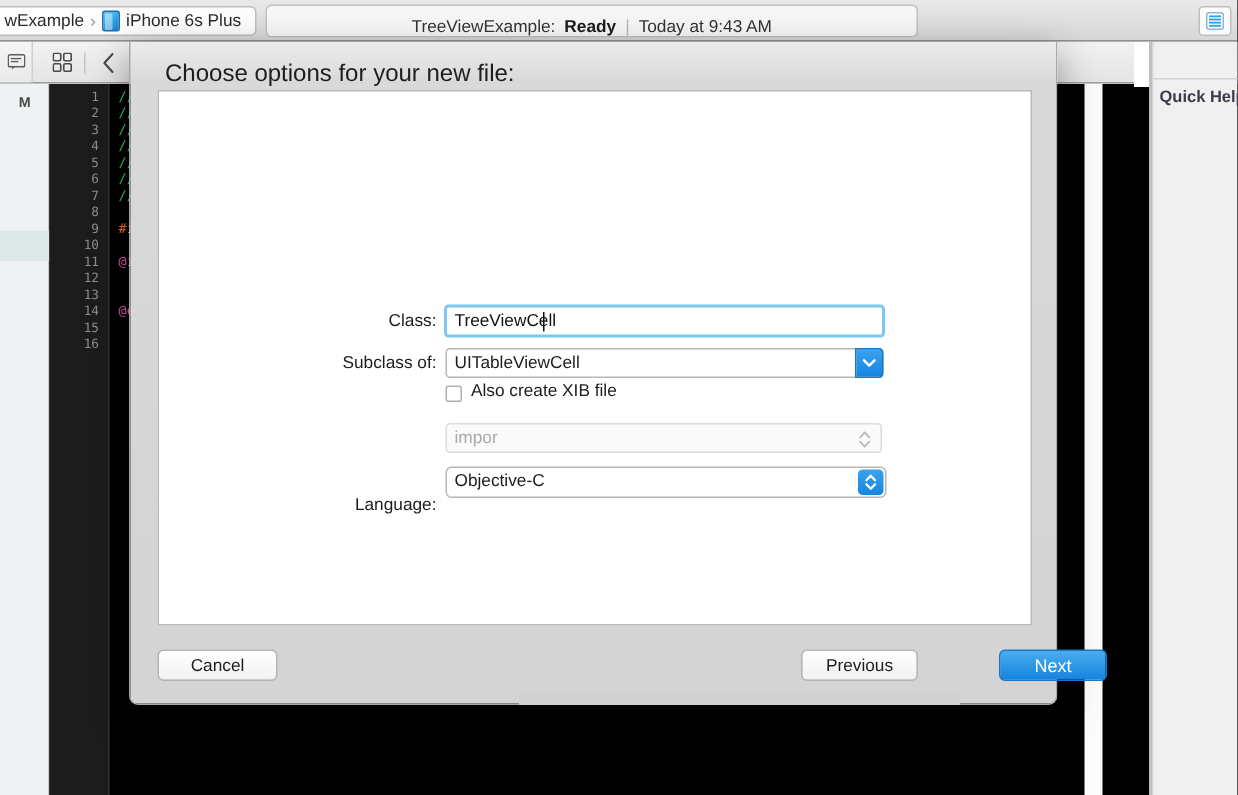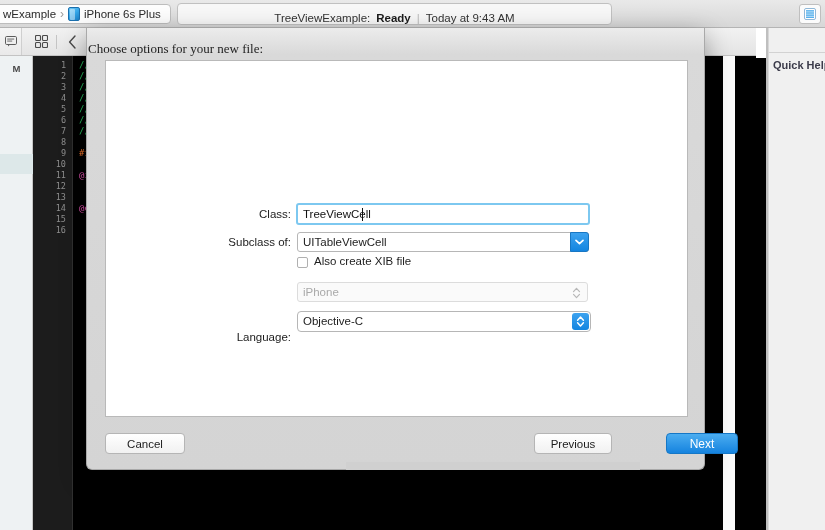--- a/index.html
+++ b/index.html
@@ -139,22 +139,22 @@
 
   
   .sheet {
     position: absolute; left: 86px; top: 28px; width: 619px; height: 442px;
     background: linear-gradient(#ececec, #d9d9d9 6%, #d4d4d4);
     border: 1px solid #a9a9a9; border-top: none;
     border-bottom-left-radius: 6px; border-bottom-right-radius: 6px;
     box-shadow: 0 8px 26px rgba(0,0,0,.38);
   }
   .sheet-title {
-    position: absolute; left: 1px; top: 13px;
-    font-size: 13px; color: #1d1d1d; font-family: Liberation Serif, serif;
+    position: absolute; left: 23px; top: 13px;
+    font-size: 16px; color: #1d1d1d;
   }
   .sheet-body {
     position: absolute; left: 18px; top: 32px; width: 583px; height: 357px;
     background: #fff; border: 1px solid #b9b9b9;
   }
 
   .form { position: absolute; left: 0; top: 0; width: 583px; height: 357px; }
   .row-label {
     position: absolute; text-align: right; font-size: 11.5px; color: #1c1c1c;
   }
@@ -378,21 +378,21 @@
             <svg width="9" height="6" viewBox="0 0 9 6">
               <path d="M1 1.3 L4.5 4.7 L8 1.3" fill="none" stroke="#fff" stroke-width="1.7" stroke-linecap="round" stroke-linejoin="round"></path>
             </svg>
           </div>
         </div>
 
         <div class="cbox"></div>
         <div class="cbox-label">Also create XIB file</div>
 
         <div class="popup-dis">
-          <div class="popup-dis-text">iPhone</div>
+          <div class="popup-dis-text">impor</div>
           <svg class="stepper-gray" viewBox="0 0 9 14">
             <path d="M1.5 5.6 L4.5 2.3 L7.5 5.6" fill="none" stroke="#b8b8b8" stroke-width="1.2" stroke-linecap="round" stroke-linejoin="round"></path>
             <path d="M1.5 8.4 L4.5 11.7 L7.5 8.4" fill="none" stroke="#b8b8b8" stroke-width="1.2" stroke-linecap="round" stroke-linejoin="round"></path>
           </svg>
         </div>
 
         <div class="row-label" style="left:92px; top:270px; width:93px;">Language:</div>
         <div class="popup">
           <div class="popup-text">Objective-C</div>
           <div class="popup-arrow">

